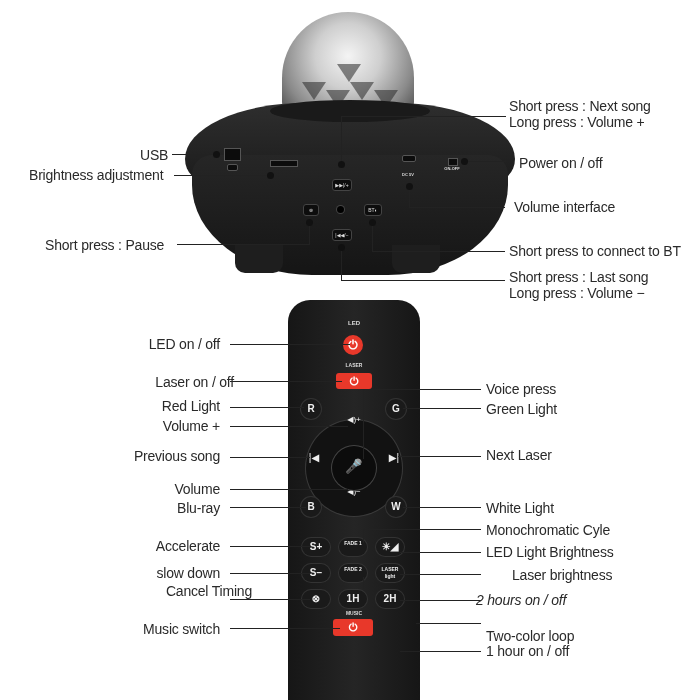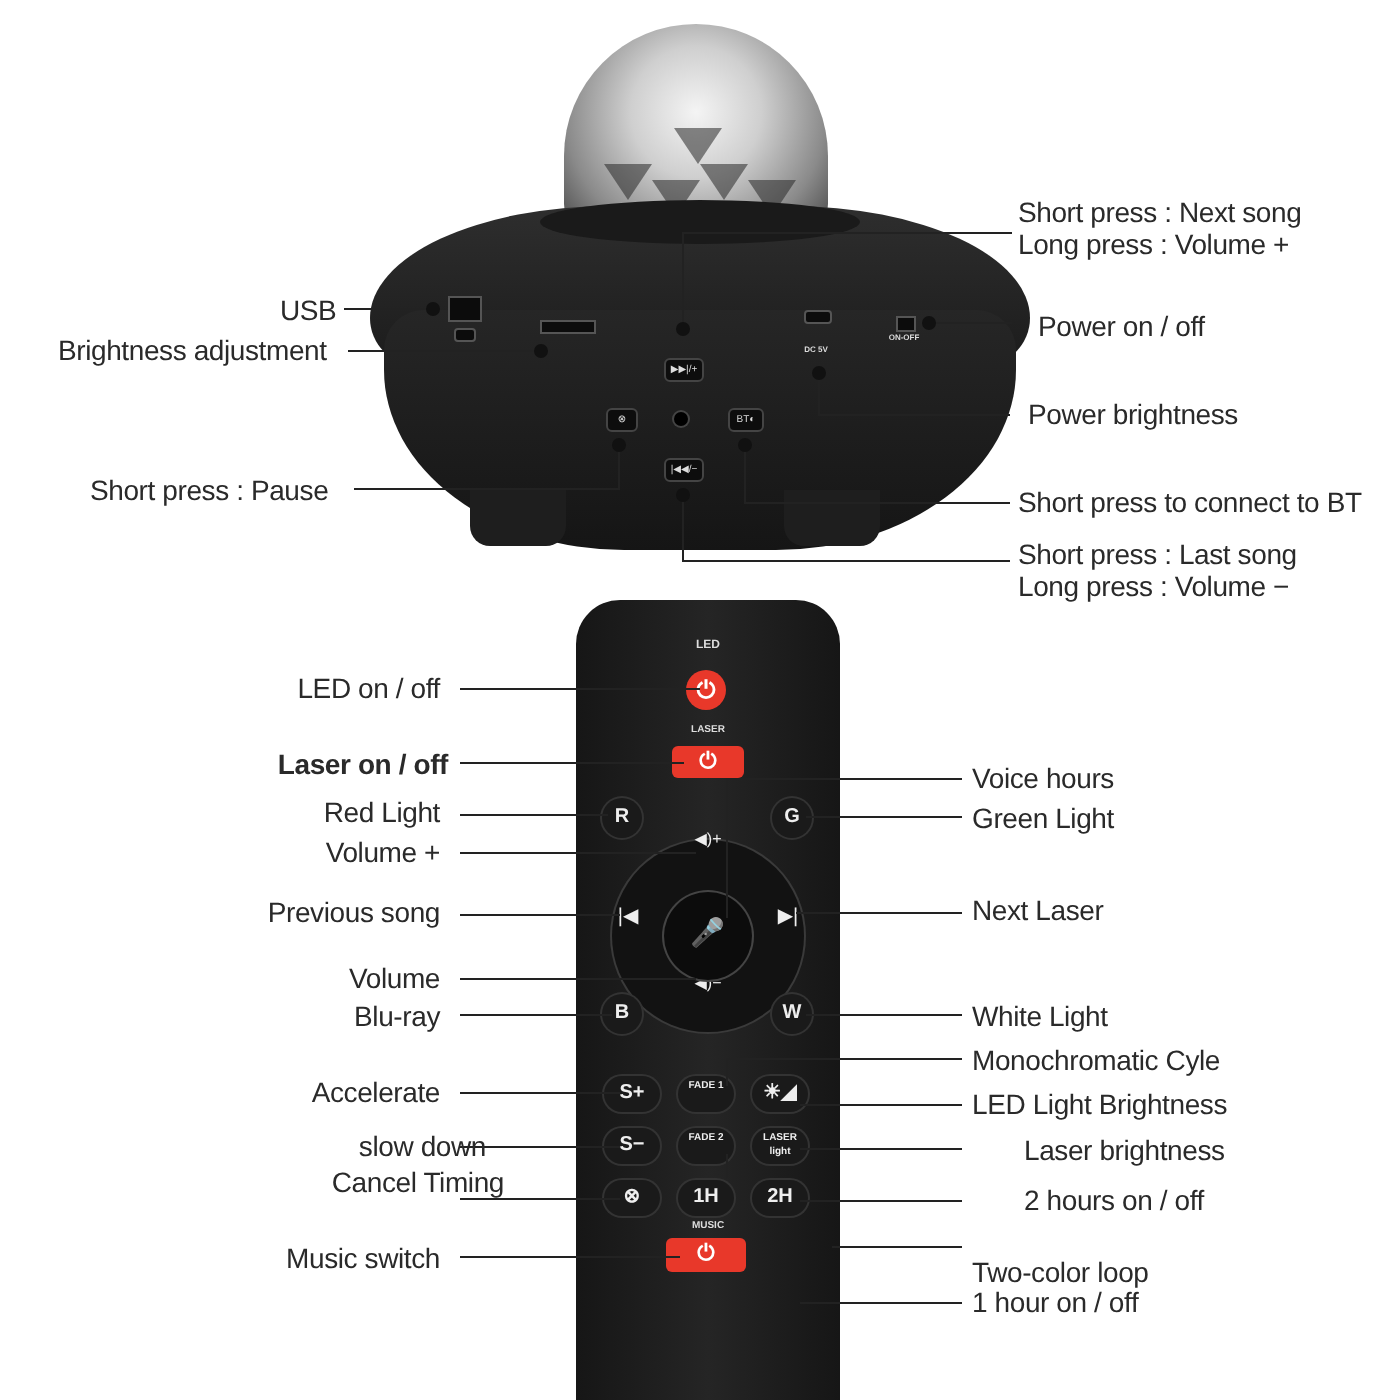--- a/index.html
+++ b/index.html
@@ -82,21 +82,21 @@
 <div class="dot" style="left:369px;top:219px;"></div>
 <div class="line" style="left:341px;top:247px;width:1px;height:33px;"></div>
 <div class="line" style="left:341px;top:280px;width:164px;height:1px;"></div>
 <div class="dot" style="left:338px;top:244px;"></div>
 
 <div class="lbl" style="left:509px;top:98px;">Short press : Next song</div>
 <div class="lbl" style="left:509px;top:114px;">Long press : Volume +</div>
 <div class="lbl" style="left:140px;top:147px;">USB</div>
 <div class="lbl" style="left:29px;top:167px;">Brightness adjustment</div>
 <div class="lbl" style="left:519px;top:155px;">Power on / off</div>
-<div class="lbl" style="left:514px;top:199px;">Power brightness</div>
+<div class="lbl" style="left:514px;top:199px;">Volume interface</div>
 <div class="lbl" style="left:45px;top:237px;">Short press : Pause</div>
 <div class="lbl" style="left:509px;top:243px;">Short press to connect to BT</div>
 <div class="lbl" style="left:509px;top:269px;">Short press : Last song</div>
 <div class="lbl" style="left:509px;top:285px;">Long press : Volume −</div>
 
 <div class="remote"></div>
 <div class="cap" style="left:334px;top:320px;width:40px;">LED</div>
 <div class="rbtn red round" style="left:343px;top:335px;font-size:12px;">⏻</div>
 <div class="cap" style="left:334px;top:362px;width:40px;font-size:5px;">LASER</div>
 <div class="rbtn red" style="left:336px;top:373px;width:36px;height:16px;line-height:16px;font-size:11px;border-radius:3px;">⏻</div>
@@ -150,33 +150,33 @@
 <div class="line" style="left:363px;top:529px;width:118px;height:1px;"></div>
 <div class="line" style="left:363px;top:529px;width:1px;height:14px;"></div>
 <div class="line" style="left:400px;top:552px;width:81px;height:1px;"></div>
 <div class="line" style="left:400px;top:574px;width:81px;height:1px;"></div>
 <div class="line" style="left:400px;top:600px;width:81px;height:1px;"></div>
 <div class="line" style="left:416px;top:623px;width:65px;height:1px;"></div>
 <div class="line" style="left:363px;top:577px;width:1px;height:12px;"></div>
 <div class="line" style="left:400px;top:651px;width:81px;height:1px;"></div>
 
 <div class="lbl r" style="left:0;width:220px;top:336px;">LED on / off</div>
-<div class="lbl r" style="left:4px;width:220px;top:374px;font-weight:bold;">Laser on / off</div>
+<div class="lbl r" style="left:14px;width:220px;top:374px;">Laser on / off</div>
 <div class="lbl r" style="left:0;width:220px;top:398px;">Red Light</div>
 <div class="lbl r" style="left:0;width:220px;top:418px;">Volume +</div>
 <div class="lbl r" style="left:0;width:220px;top:448px;">Previous song</div>
 <div class="lbl r" style="left:0;width:220px;top:481px;">Volume</div>
 <div class="lbl r" style="left:0;width:220px;top:500px;">Blu-ray</div>
 <div class="lbl r" style="left:0;width:220px;top:538px;">Accelerate</div>
-<div class="lbl r" style="left:0;width:220px;top:565px;padding-left:23px;">slow down</div>
+<div class="lbl r" style="left:0;width:220px;top:565px;">slow down</div>
 <div class="lbl r" style="left:0;width:252px;top:583px;">Cancel Timing</div>
 <div class="lbl r" style="left:0;width:220px;top:621px;">Music switch</div>
 
-<div class="lbl" style="left:486px;top:381px;">Voice hours</div>
+<div class="lbl" style="left:486px;top:381px;">Voice press</div>
 <div class="lbl" style="left:486px;top:401px;">Green Light</div>
 <div class="lbl" style="left:486px;top:447px;">Next Laser</div>
 <div class="lbl" style="left:486px;top:500px;">White Light</div>
 <div class="lbl" style="left:486px;top:522px;">Monochromatic Cyle</div>
 <div class="lbl" style="left:486px;top:544px;">LED Light Brightness</div>
 <div class="lbl" style="left:512px;top:567px;">Laser brightness</div>
-<div class="lbl" style="left:512px;top:592px;">2 hours on / off</div>
+<div class="lbl" style="left:476px;top:592px;font-style:italic;">2 hours on / off</div>
 <div class="lbl" style="left:486px;top:616px;margin-top:12px;">Two-color loop</div>
 <div class="lbl" style="left:486px;top:643px;">1 hour on / off</div>
 
 </body></html>

